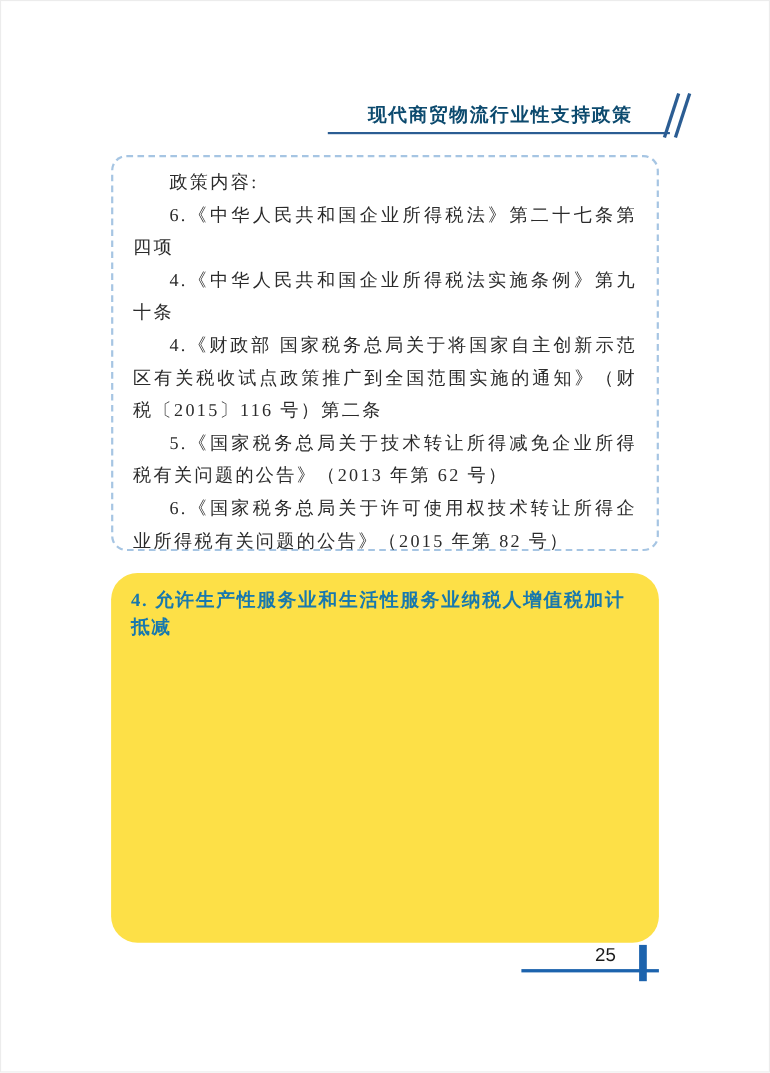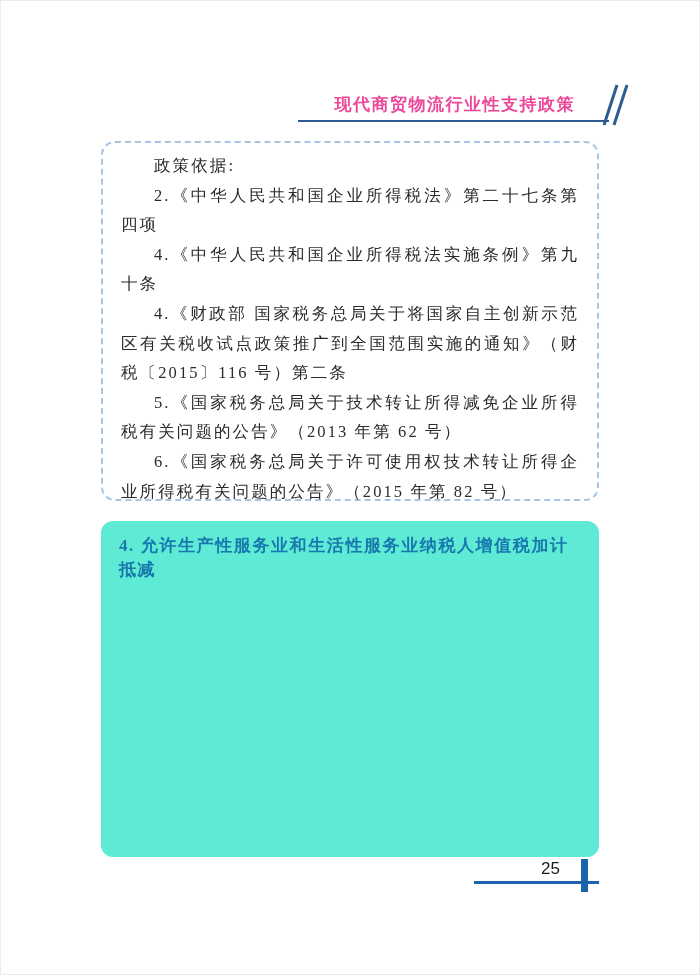--- a/index.html
+++ b/index.html
@@ -11,21 +11,21 @@
     color:#2f2f2f;
     overflow:hidden;
   }
   .page{position:absolute;inset:0;border:1px solid #ececec;box-sizing:border-box;}
 
   
   .header-title{
     position:absolute;top:92px;right:124px;
     font-family:"Liberation Sans", sans-serif;
     font-weight:bold;font-size:17px;letter-spacing:1.5px;
-    color:#ec4899;white-space:nowrap;
+    color:#0c4a6e;white-space:nowrap;
   }
   .header-line{
     position:absolute;top:119px;left:297px;width:311px;height:2px;
     background:#2b5d93;
   }
   .header-slash{
     position:absolute;width:3px;height:42px;background:#2b5d93;
     transform:rotate(18deg);transform-origin:center;
   }
   .header-slash.s1{top:83px;left:608px;}
@@ -41,21 +41,21 @@
   .dashed-box p{
     margin:0;text-indent:2em;text-align:justify;
     font-size:16.5px;line-height:29.6px;letter-spacing:2.1px;
     color:#2b2b2b;
   }
 
   
   .section-box{
     position:absolute;left:100px;top:520px;width:498px;height:336px;
     box-sizing:border-box;
-    background:#5eead4;border-radius:12px;
+    background:#fde047;border-radius:24px;
     padding:13px 18px 0 18px;
   }
   .section-heading{
     margin:0 0 4px 0;
     font-size:17px;font-weight:bold;color:#1778ae;
     letter-spacing:1.6px;line-height:24px;
   }
   .section-box p.body{
     margin:0;text-indent:2em;text-align:justify;
     font-size:16.5px;line-height:27.6px;letter-spacing:1.6px;
@@ -81,22 +81,22 @@
 <body>
 
 <div class="page">
 
   <div class="header-title">现代商贸物流行业性支持政策</div>
   <div class="header-line"></div>
   <div class="header-slash s1"></div>
   <div class="header-slash s2"></div>
 
   <div class="dashed-box">
-    <p>政策依据:</p>
-    <p>2.《中华人民共和国企业所得税法》第二十七条第四项</p>
+    <p>政策内容:</p>
+    <p>6.《中华人民共和国企业所得税法》第二十七条第四项</p>
     <p>4.《中华人民共和国企业所得税法实施条例》第九十条</p>
     <p>4.《财政部 国家税务总局关于将国家自主创新示范区有关税收试点政策推广到全国范围实施的通知》（财税〔2015〕116 号）第二条</p>
     <p>5.《国家税务总局关于技术转让所得减免企业所得税有关问题的公告》（2013 年第 62 号）</p>
     <p>6.《国家税务总局关于许可使用权技术转让所得企业所得税有关问题的公告》（2015 年第 82 号）</p>
   </div>
 
   <div class="section-box">
     <p class="section-heading">4. 允许生产性服务业和生活性服务业纳税人增值税加计抵减</p>
   </div>
 

